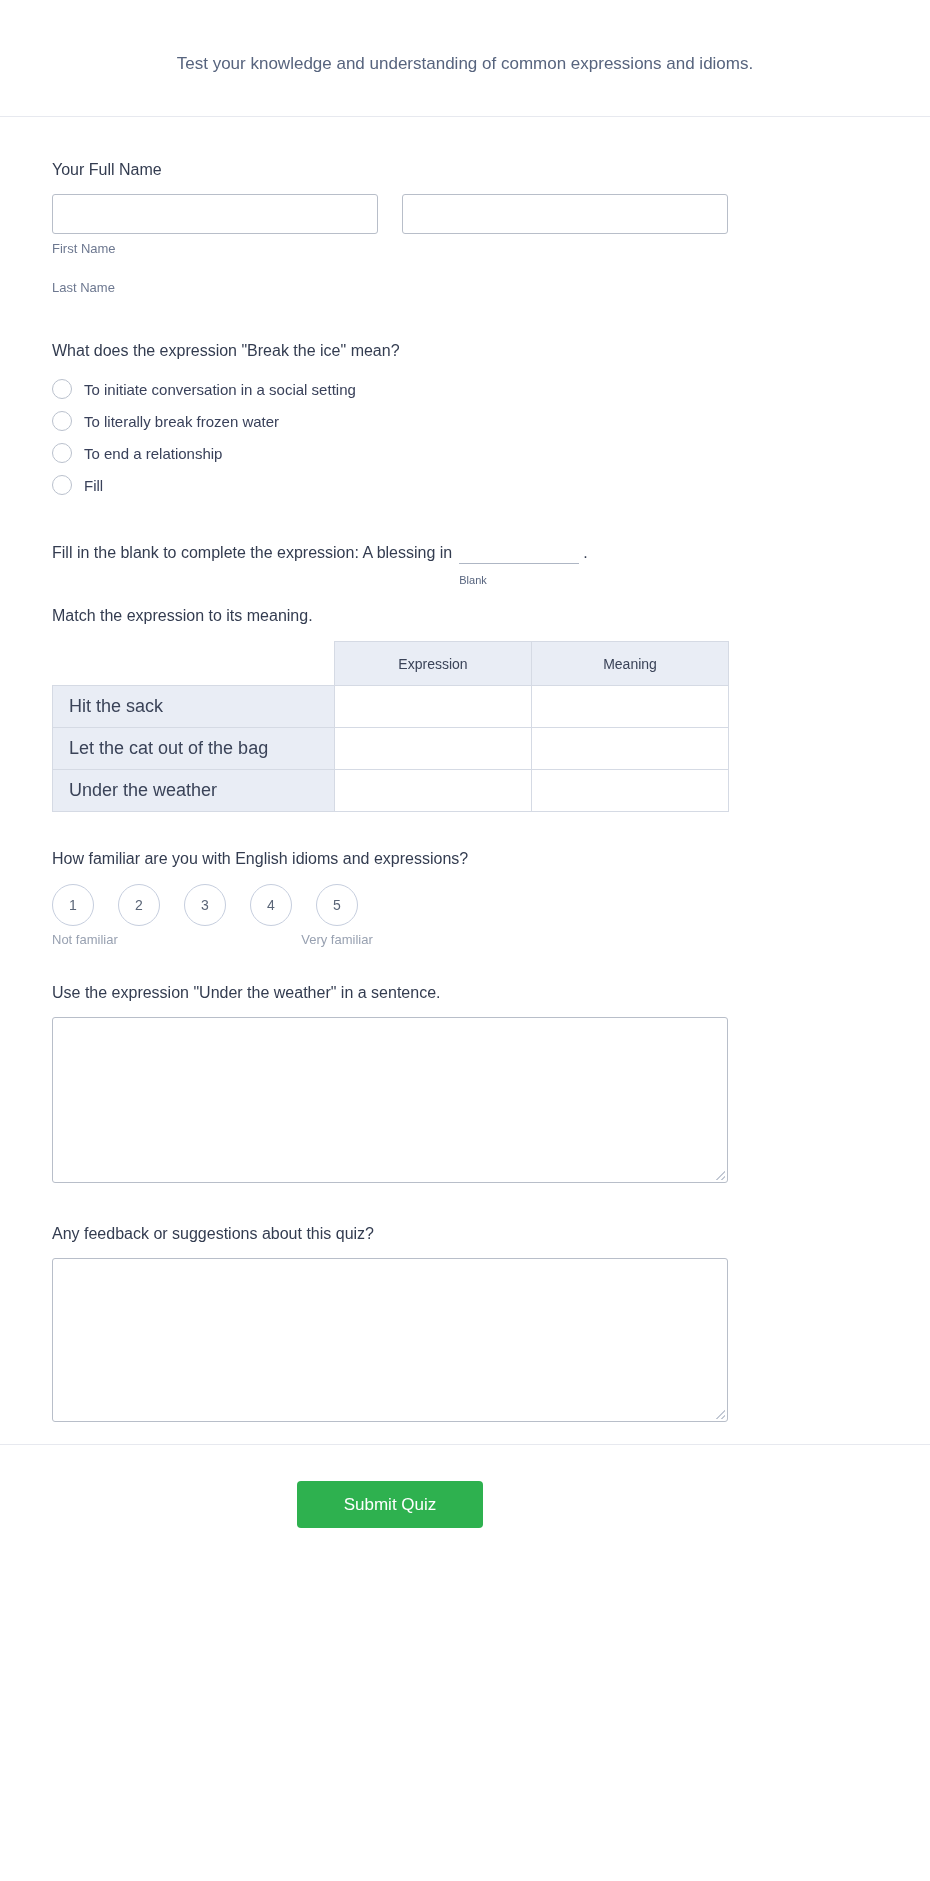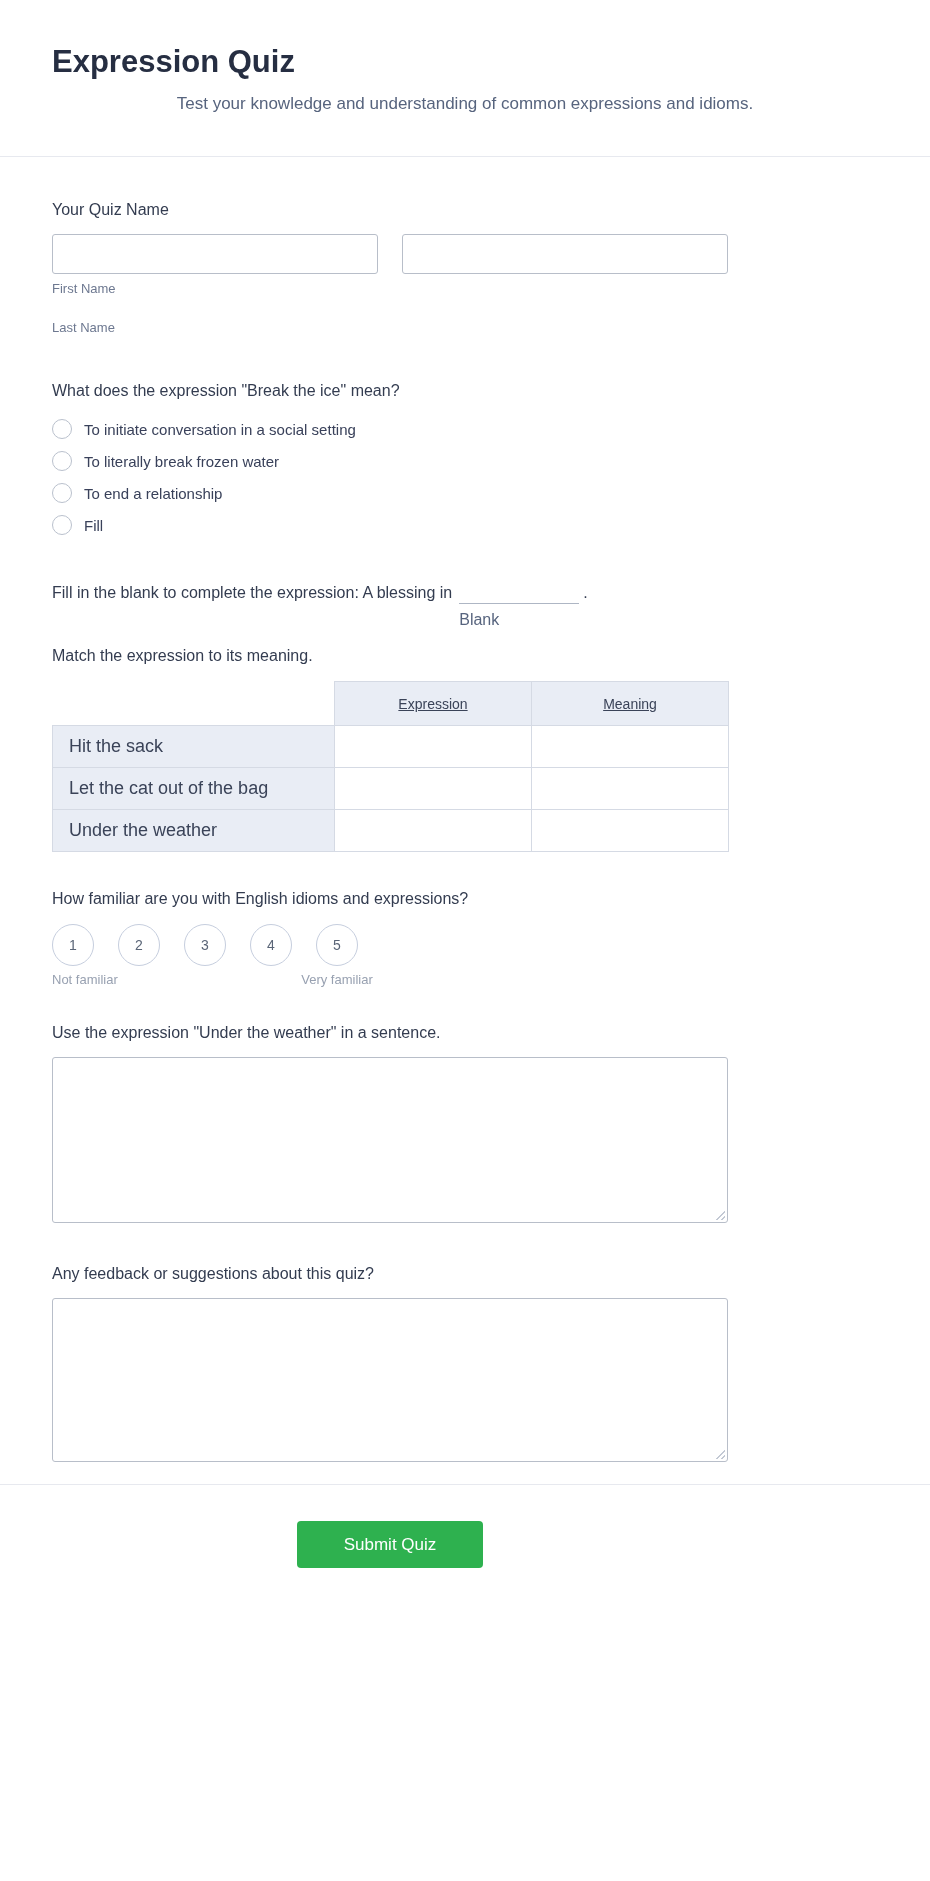--- a/index.html
+++ b/index.html
@@ -48,30 +48,30 @@
   
   .q-blank{margin-top:40px;}
   .blank-line{font-size:16px;font-weight:500;color:#333c50;line-height:24px;}
   .blank-wrap{display:inline-block;position:relative;margin-left:7px;}
   .blank-input{
     width:120px;border:none;border-bottom:1px solid #aeb6c4;border-radius:0;
     font-family:inherit;font-size:15px;height:22px;padding:0 2px;outline:none;background:transparent;
     vertical-align:baseline;
   }
   .blank-sublabel{
-    position:absolute;top:100%;left:0;margin-top:3px;font-size:16px;color:var(--text-mid);white-space:nowrap;
+    position:absolute;top:100%;left:0;margin-top:3px;font-size:11px;color:var(--text-mid);white-space:nowrap;
   }
   .period{margin-left:4px;}
 
   
   .q-match{margin-top:40px;}
   .match-table{border-collapse:collapse;width:676px;table-layout:fixed;margin-top:14px;}
   .match-table th,.match-table td{border:1px solid var(--border);font-weight:400;}
   .match-table .corner{border:none;background:#fff;}
-  .match-table thead th{height:44px;background:var(--cell-bg);font-size:14px;color:#3a4358;text-align:center;text-decoration:underline;}
+  .match-table thead th{height:44px;background:var(--cell-bg);font-size:14px;color:#3a4358;text-align:center;}
   .match-table tbody th{height:42px;background:var(--cell-bg);font-size:18px;color:#3a4358;text-align:left;padding-left:16px;}
   .match-table td.matrix-cell{height:42px;background:#fff;cursor:pointer;}
 
   
   .q-scale{margin-top:36px;}
   .scale-row{display:flex;gap:24px;margin-top:14px;}
   .scale-circle{
     width:42px;height:42px;border:1px solid #c6cede;border-radius:50%;background:#fff;
     display:flex;align-items:center;justify-content:center;
     font-size:14px;color:#5a6577;cursor:pointer;
@@ -100,29 +100,28 @@
   .submit-row{width:676px;margin-left:52px;padding-top:36px;display:flex;justify-content:center;align-items:flex-end;}
   .submit-button{
     width:186px;height:47px;border:none;border-radius:4px;background:var(--accent-green);
     color:#ffffff;font-family:inherit;font-size:17px;font-weight:500;cursor:pointer;
   }
 </style>
 </head>
 <body>
 
 <header class="form-header">
-  <h1 class="form-title">Expression Quiz</h1>
   <p class="form-subtitle">Test your knowledge and understanding of common expressions and idioms.</p>
 </header>
 <hr class="divider">
 
 <main class="content">
 
   <section class="q-name">
-    <div class="q-label">Your Quiz Name</div>
+    <div class="q-label">Your Full Name</div>
     <div class="name-inputs">
       <input type="text" class="text-input" style="">
       <input type="text" class="text-input" style="">
     </div>
     <div class="name-sublabels">
       <span class="sublabel">First Name</span>
       <span class="sublabel">Last Name</span>
     </div>
   </section>
 

